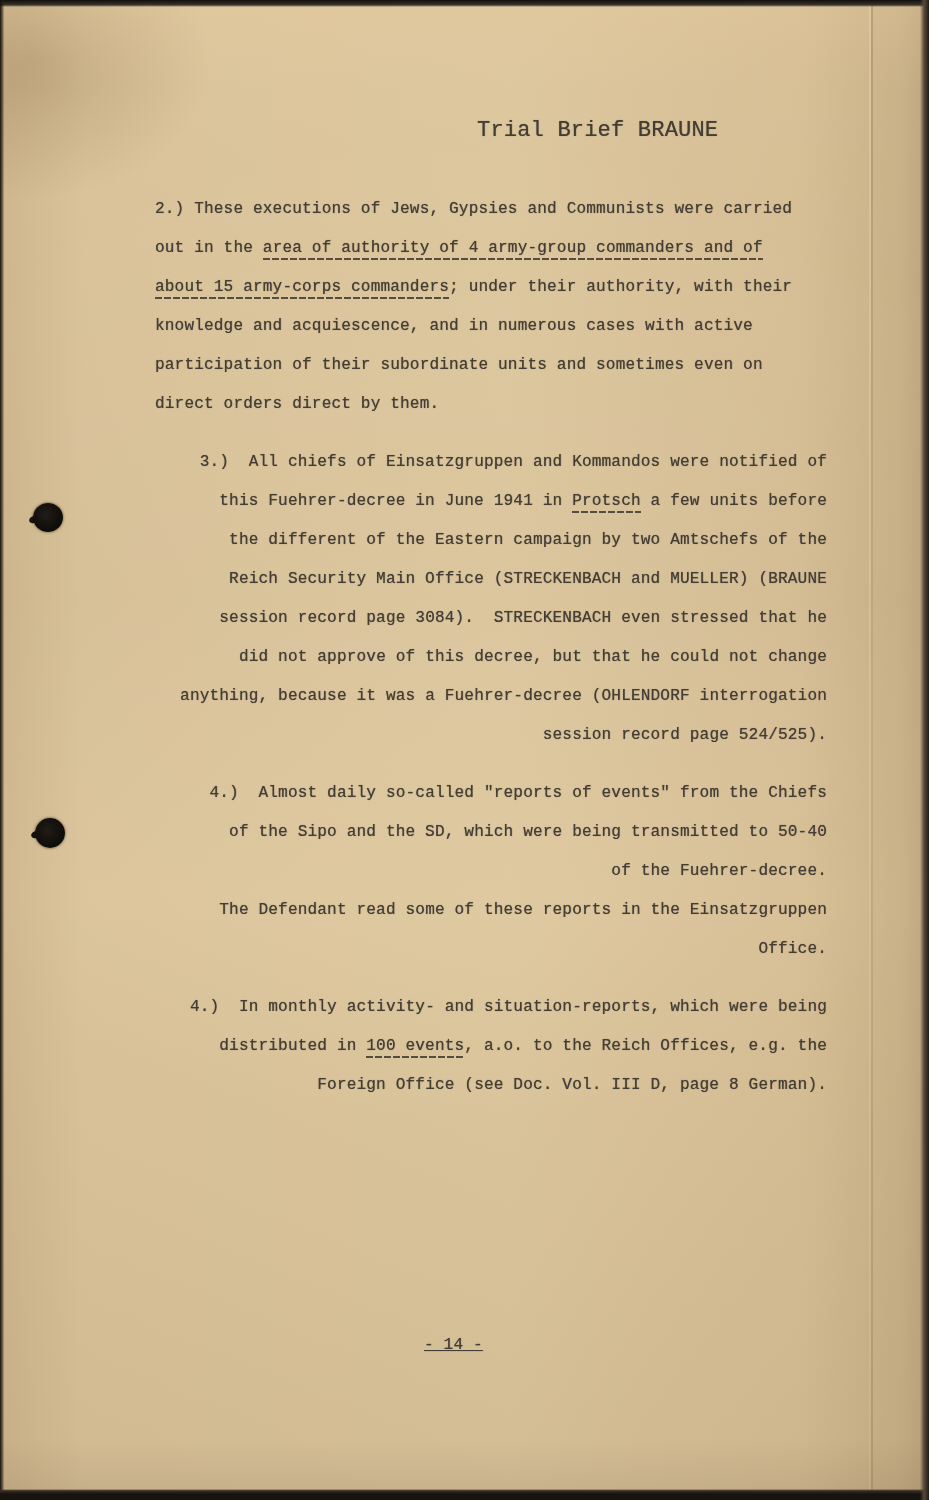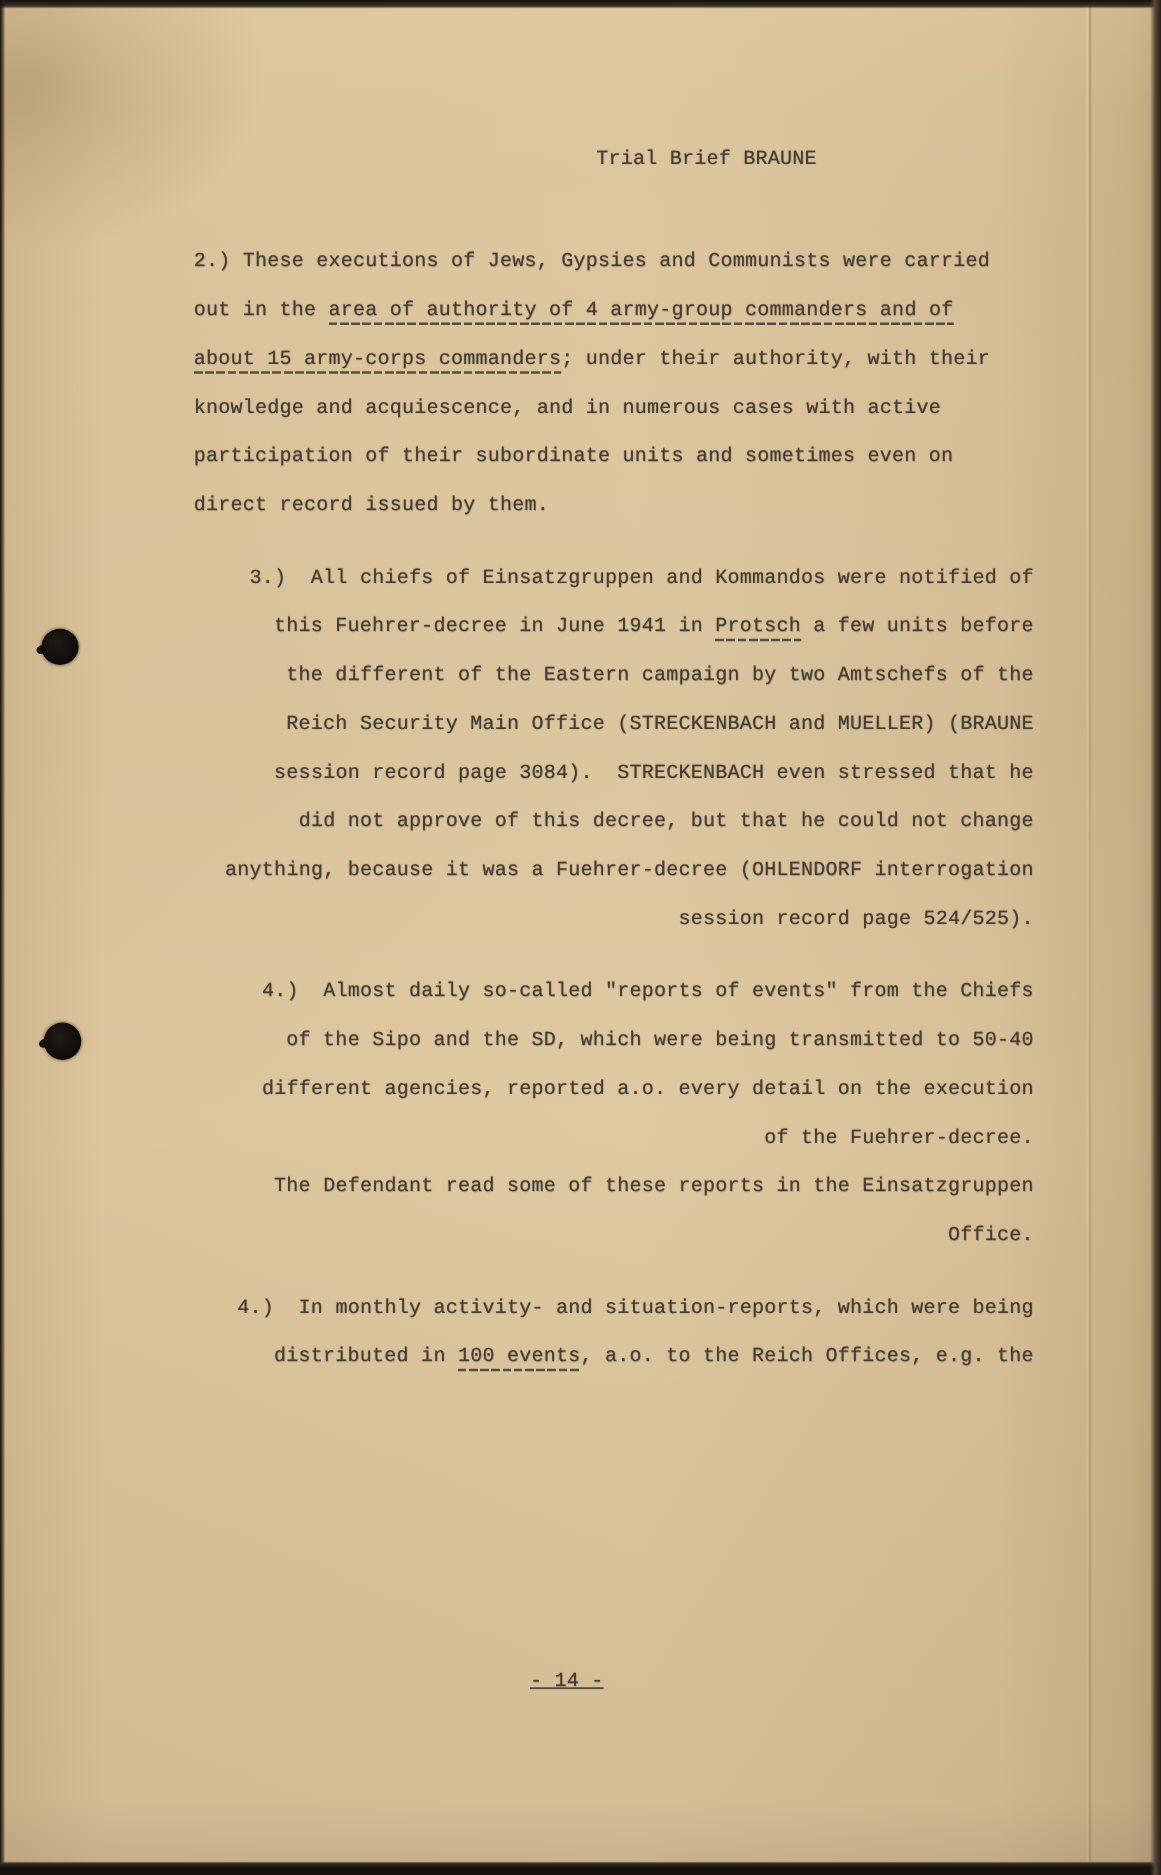--- a/index.html
+++ b/index.html
@@ -48,21 +48,21 @@
   .hole-1{left:33px;top:503px;width:30px;height:29px;}
   .hole-2{left:35px;top:818px;width:30px;height:30px;}
 
   .typed{
     color:#433d34;
     text-shadow:0 0 1px rgba(62,56,46,0.55), 0.4px 0.4px 0 rgba(62,56,46,0.25);
     letter-spacing:0.2px;
   }
   .doc-title{
     position:absolute;left:477px;top:118px;
-    font-size:16px;white-space:pre;
+    font-size:22px;white-space:pre;
   }
   .doc-body{
     position:absolute;left:155px;top:190px;width:672px;
     font-size:16px;line-height:39px;
   }
   .paragraph{margin:0 0 0 0;}
   .paragraph + .paragraph{margin-top:19px;text-align:right;}
   .line{white-space:pre;}
   .run{white-space:pre;margin-top:24px;}
   .u{
@@ -85,43 +85,43 @@
 
   <div class="doc-title typed">Trial Brief BRAUNE</div>
 
   <div class="doc-body typed">
       <div class="paragraph">
         <div class="line"><span class="run">2.) These executions of Jews, Gypsies and Communists were carried</span></div>
         <div class="line"><span class="run">out in the </span><span class="run u">area of authority of 4 army-group commanders and of</span></div>
         <div class="line"><span class="run u">about 15 army-corps commanders</span><span class="run">; under their authority, with their</span></div>
         <div class="line"><span class="run">knowledge and acquiescence, and in numerous cases with active</span></div>
         <div class="line"><span class="run">participation of their subordinate units and sometimes even on</span></div>
-        <div class="line"><span class="run">direct record issued by them.</span></div>
+        <div class="line"><span class="run">direct orders direct by them.</span></div>
       </div>
       <div class="paragraph">
         <div class="line"><span class="run">3.)  All chiefs of Einsatzgruppen and Kommandos were notified of</span></div>
         <div class="line"><span class="run">this Fuehrer-decree in June 1941 in </span><span class="run u">Protsch</span><span class="run"> a few units before</span></div>
         <div class="line"><span class="run">the different of the Eastern campaign by two Amtschefs of the</span></div>
         <div class="line"><span class="run">Reich Security Main Office (STRECKENBACH and MUELLER) (BRAUNE</span></div>
         <div class="line"><span class="run">session record page 3084).  STRECKENBACH even stressed that he</span></div>
         <div class="line"><span class="run">did not approve of this decree, but that he could not change</span></div>
         <div class="line"><span class="run">anything, because it was a Fuehrer-decree (OHLENDORF interrogation</span></div>
         <div class="line"><span class="run">session record page 524/525).</span></div>
       </div>
       <div class="paragraph">
         <div class="line"><span class="run">4.)  Almost daily so-called "reports of events" from the Chiefs</span></div>
         <div class="line"><span class="run">of the Sipo and the SD, which were being transmitted to 50-40</span></div>
-        <div class="line"><span class="run">different agencies, reported a.o. every detail on the execution</span></div>
         <div class="line"><span class="run">of the Fuehrer-decree.</span></div>
         <div class="line"><span class="run">The Defendant read some of these reports in the Einsatzgruppen</span></div>
         <div class="line"><span class="run">Office.</span></div>
       </div>
       <div class="paragraph">
         <div class="line"><span class="run">4.)  In monthly activity- and situation-reports, which were being</span></div>
         <div class="line"><span class="run">distributed in </span><span class="run u">100 events</span><span class="run">, a.o. to the Reich Offices, e.g. the</span></div>
+        <div class="line"><span class="run">Foreign Office (see Doc. Vol. III D, page 8 German).</span></div>
       </div>
     </div>
 
   <div class="page-number typed">- 14 -</div>
 
   <div class="hole hole-1"></div>
   <div class="hole hole-2"></div>
 
   <div class="edge edge-top"></div>
   <div class="edge edge-left"></div>

